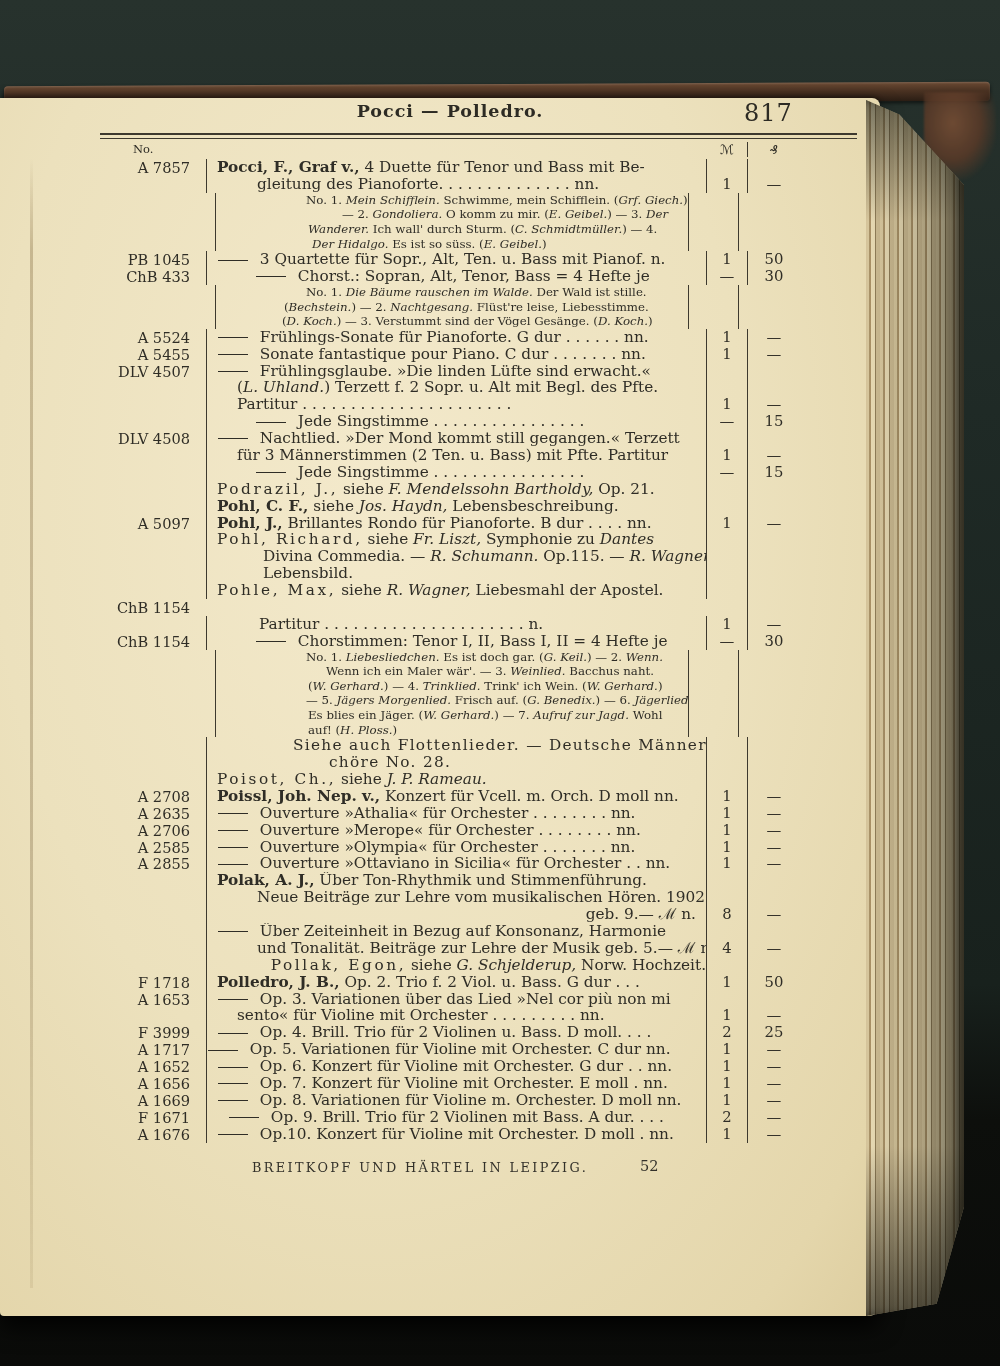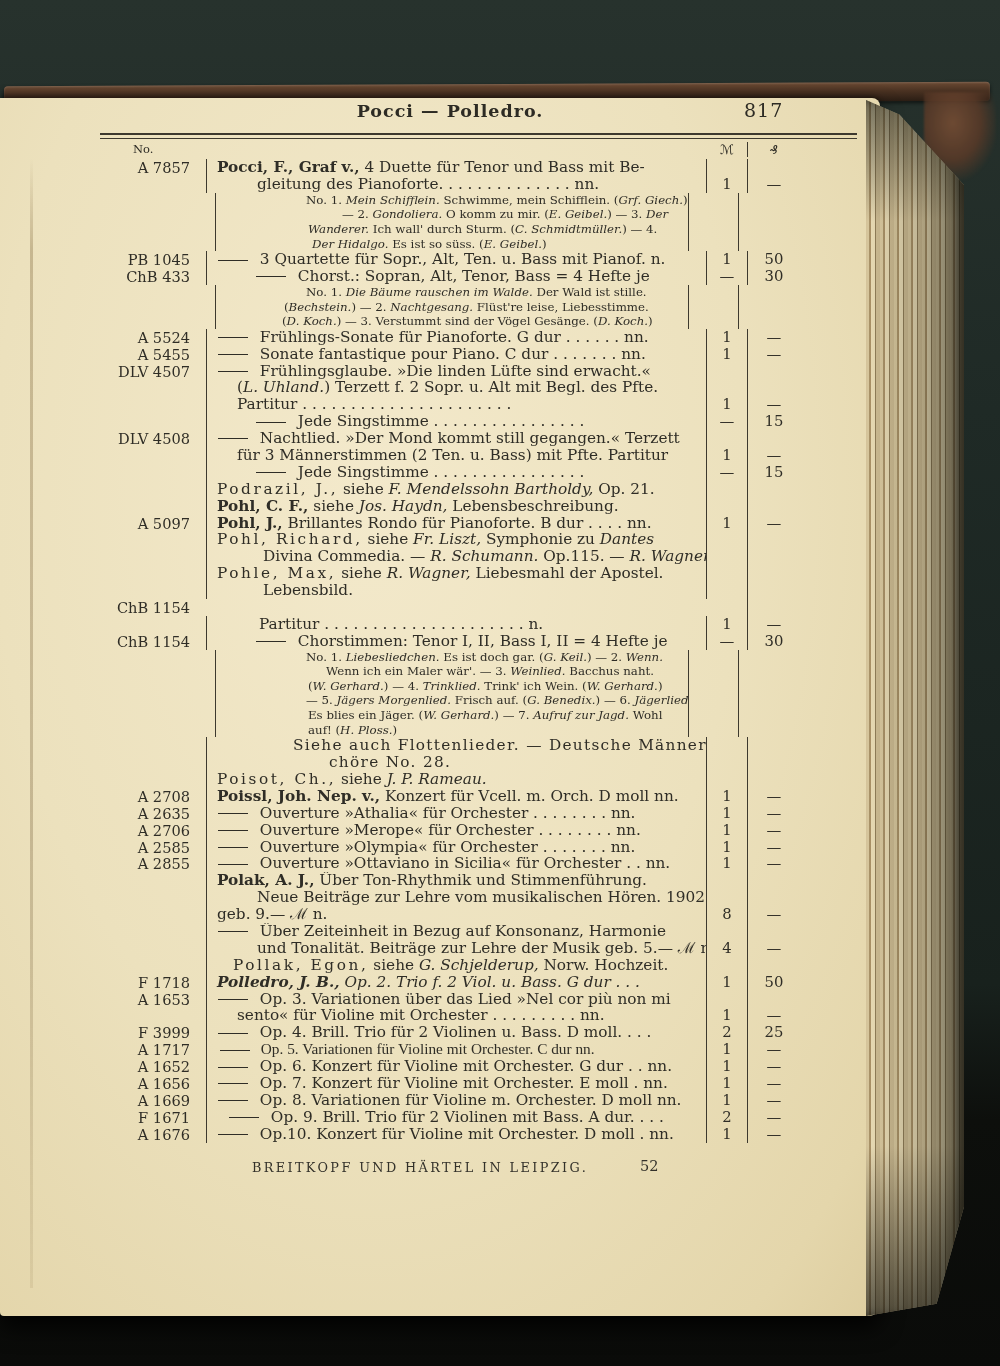--- a/index.html
+++ b/index.html
@@ -43,41 +43,41 @@
     pointer-events:none;
   }
   .corner-patch-top{
     position:absolute;left:924px;top:92px;width:72px;height:88px;
     background:radial-gradient(ellipse at 40% 35%, #7a4f35 0%, #5a3a28 45%, rgba(40,30,22,0) 75%);
     opacity:0.85;filter:blur(1px);
   }
   
   .running-head{position:absolute;top:3px;left:250px;width:400px;text-align:center;
     font-size:17.5px;font-weight:bold;letter-spacing:1px;color:#2d2b24;}
-  .page-num{position:absolute;top:1px;left:744px;font-size:19px;letter-spacing:1px;color:#2d2b24;}
+  .page-num{position:absolute;top:1px;left:744px;font-size:24px;letter-spacing:1px;color:#2d2b24;}
   .rule-double{position:absolute;top:35px;left:100px;width:757px;border-top:2.5px solid #3d392e;}
   .rule-double::after{content:"";display:block;margin-top:2.5px;border-top:1px solid #3d392e;}
   .table{position:absolute;top:44px;left:100px;width:700px;}
   .thead{display:flex;align-items:flex-start;height:17px;}
   .th-no{width:106px;text-align:left;padding-left:33px;font-size:11.5px;box-sizing:border-box;}
   .th-main{flex:1;border-left:1.5px solid #3d392e;border-right:1.5px solid #3d392e;}
   .th-m{width:40px;border-right:1.5px solid #3d392e;text-align:center;
     font-style:italic;font-size:13px;font-family:"DejaVu Sans","DejaVu Serif",serif;}
   .th-pf{width:52px;text-align:center;font-style:italic;font-size:13px;
     font-family:"DejaVu Sans","DejaVu Serif",serif;}
   .row{display:flex;align-items:baseline;}
   .row.m{height:16.9px;line-height:16.9px;font-size:15.3px;}
   .row.n{height:14.6px;line-height:14.6px;font-size:11.8px;gap:9px;}
   .c-no{width:106px;text-align:right;padding-right:16px;box-sizing:border-box;
     font-size:14.6px;white-space:nowrap;align-self:stretch;line-height:17px;}
   .c-main{flex:1;border-left:1.5px solid #3d392e;border-right:1.5px solid #3d392e;
     padding-left:10px;box-sizing:border-box;white-space:nowrap;overflow:hidden;align-self:stretch;}
   .c-m{width:40px;border-right:1.5px solid #3d392e;text-align:center;font-size:14.8px;align-self:stretch;}
   .c-pf{width:52px;text-align:center;font-size:14.8px;align-self:stretch;}
-  .c-main.r{padding-right:10px;}
+  .c-main.r{text-align:right;padding-right:10px;}
   .seg.b{font-weight:bold;}
   .seg.i{font-style:italic;}
   .seg.g{letter-spacing:2.6px;}
   .seg.ls{letter-spacing:1.3px;}
   .dash{display:inline-block;width:38px;height:0.7em;position:relative;}
   .dash::after{content:"";position:absolute;left:1px;right:7px;top:0.40em;border-top:1.6px solid #2f2d26;}
   .footer-pub{position:absolute;top:1062px;left:100px;width:640px;text-align:center;
     font-size:12.8px;letter-spacing:2.4px;color:#33312a;}
   .footer-num{position:absolute;top:1060px;left:640px;font-size:14.5px;color:#33312a;}
 </style>
@@ -246,27 +246,27 @@
           <div class="c-pf"></div>
         </div>
         <div class="row m">
           <div class="c-no"></div>
           <div class="c-main" style="padding-left: 56px;"><span class="seg">Divina Commedia. — </span><span class="seg i">R. Schumann.</span><span class="seg"> Op.115. — </span><span class="seg i">R. Wagner,</span></div>
           <div class="c-m"></div>
           <div class="c-pf"></div>
         </div>
         <div class="row m">
           <div class="c-no"></div>
+          <div class="c-main" style="padding-left: 56px;"><span class="seg">Lebensbild.</span></div>
+          <div class="c-m"></div>
+          <div class="c-pf"></div>
+        </div>
+        <div class="row m">
+          <div class="c-no"></div>
           <div class="c-main" style="padding-left: 10px;"><span class="seg g">Pohle, Max,</span><span class="seg"> siehe </span><span class="seg i">R. Wagner,</span><span class="seg"> Liebesmahl der Apostel.</span></div>
-          <div class="c-m"></div>
-          <div class="c-pf"></div>
-        </div>
-        <div class="row m">
-          <div class="c-no"></div>
-          <div class="c-main" style="padding-left: 56px;"><span class="seg">Lebensbild.</span></div>
           <div class="c-m"></div>
           <div class="c-pf"></div>
         </div>
         <div class="row m">
           <div class="c-no">ChB 1154</div>
           <div class="c-main" style="padding-left: 10px; margin-top: 20px;"><span class="seg b">Pohlenz, Chr. August,</span><span class="seg"> Op. 7.  7 Lieder für 4 Männerstimmen.</span></div>
           <div class="c-m"></div>
           <div class="c-pf"></div>
         </div>
         <div class="row m">
@@ -390,27 +390,27 @@
           <div class="c-pf"></div>
         </div>
         <div class="row m">
           <div class="c-no"></div>
           <div class="c-main" style="padding-left: 50px;"><span class="seg">und Tonalität. Beiträge zur Lehre der Musik geb. 5.— ℳ n.</span></div>
           <div class="c-m">4</div>
           <div class="c-pf">—</div>
         </div>
         <div class="row m">
           <div class="c-no"></div>
-          <div class="c-main" style="padding-left: 26px;"><span class="seg g">Pollak, Egon,</span><span class="seg"> siehe </span><span class="seg i">G. Schjelderup,</span><span class="seg"> Norw. Hochzeit.</span></div>
+          <div class="c-main" style="padding-left: 18px; text-align: right;"><span class="seg g">Pollak, Egon,</span><span class="seg"> siehe </span><span class="seg i">G. Schjelderup,</span><span class="seg"> Norw. Hochzeit.</span></div>
           <div class="c-m"></div>
           <div class="c-pf"></div>
         </div>
         <div class="row m">
           <div class="c-no">F 1718</div>
-          <div class="c-main" style="padding-left: 10px; font-style: italic;"><span class="seg b">Polledro, J. B.,</span><span class="seg"> Op. 2. Trio f. 2 Viol. u. Bass.  G dur  . . .</span></div>
+          <div class="c-main" style="padding-left: 10px;"><span class="seg b">Polledro, J. B.,</span><span class="seg"> Op. 2. Trio f. 2 Viol. u. Bass.  G dur  . . .</span></div>
           <div class="c-m">1</div>
           <div class="c-pf">50</div>
         </div>
         <div class="row m">
           <div class="c-no">A 1653</div>
           <div class="c-main" style="padding-left: 10px;"><span class="dash"></span><span class="seg"> Op. 3. Variationen über das Lied »Nel cor più non mi</span></div>
           <div class="c-m"></div>
           <div class="c-pf"></div>
         </div>
         <div class="row m">
@@ -420,21 +420,21 @@
           <div class="c-pf">—</div>
         </div>
         <div class="row m">
           <div class="c-no">F 3999</div>
           <div class="c-main" style="padding-left: 10px;"><span class="dash"></span><span class="seg"> Op. 4. Brill. Trio für 2 Violinen u. Bass.  D moll.  . . .</span></div>
           <div class="c-m">2</div>
           <div class="c-pf">25</div>
         </div>
         <div class="row m">
           <div class="c-no">A 1717</div>
-          <div class="c-main" style="padding-left: 12px; font-family: Liberation Serif, serif;"><span class="dash"></span><span class="seg"> Op. 5. Variationen für Violine mit Orchester.  C dur  nn.</span></div>
+          <div class="c-main" style="padding-left: 0;"><span class="dash"></span><span class="seg"> Op. 5. Variationen für Violine mit Orchester.  C dur  nn.</span></div>
           <div class="c-m">1</div>
           <div class="c-pf">—</div>
         </div>
         <div class="row m">
           <div class="c-no">A 1652</div>
           <div class="c-main" style="padding-left: 10px;"><span class="dash"></span><span class="seg"> Op. 6. Konzert für Violine mit Orchester.  G dur .  . nn.</span></div>
           <div class="c-m">1</div>
           <div class="c-pf">—</div>
         </div>
         <div class="row m">

